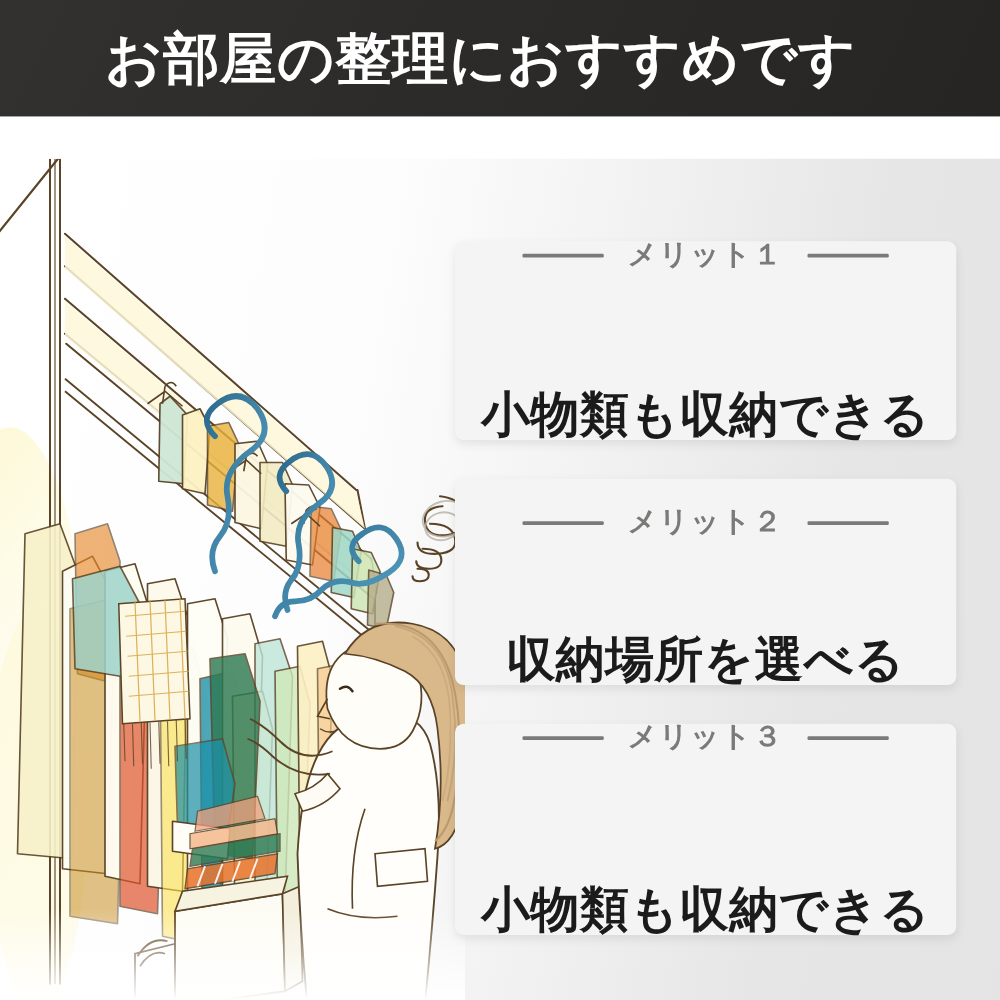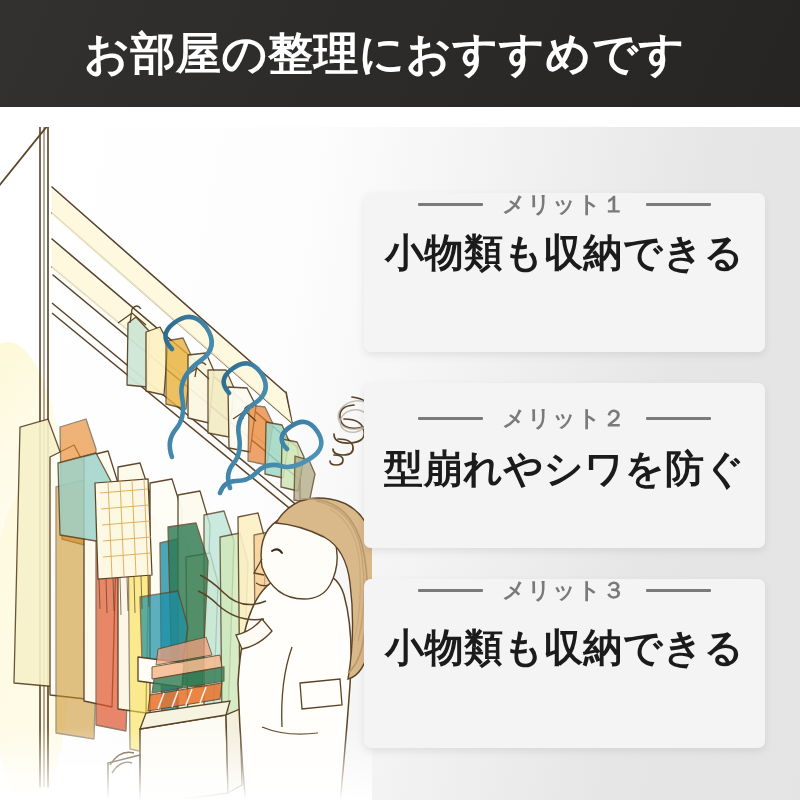--- a/index.html
+++ b/index.html
@@ -6,21 +6,21 @@
   html,body{margin:0;padding:0;}
   body{
     width:800px;height:800px;overflow:hidden;
     font-family:"Liberation Sans","DejaVu Sans",sans-serif;
     background:#ffffff;
   }
   #page{position:relative;width:800px;height:800px;overflow:hidden;background:#ffffff;}
 
   
   .header{
-    position:absolute;left:0;top:0;width:800px;height:107px;
+    position:absolute;left:0;top:0;width:800px;height:93px;
     background:#2d2c2b;
     background-image:linear-gradient(115deg,#323130 0%,#2c2b2a 45%,#262524 100%);
     display:flex;align-items:center;
   }
   .header-title{
     color:#ffffff;font-size:45px;font-weight:700;letter-spacing:0.5px;
     margin-left:84px;line-height:1;white-space:nowrap;
     font-family:"DejaVu Sans","Liberation Sans",sans-serif;
   }
 
@@ -34,21 +34,21 @@
   
   .illo{position:absolute;left:0;top:0;width:372px;height:673px;}
   .illo svg{display:block;width:372px;height:673px;}
 
   
   .cards{position:absolute;left:364px;top:66px;width:401px;}
   .card{
     position:relative;width:401px;background:#f4f4f4;border-radius:7px;
     box-shadow:0 3px 7px rgba(90,90,90,0.13);
     margin-bottom:31px;
-    display:flex;flex-direction:column;align-items:center;justify-content:flex-start;
+    display:flex;flex-direction:column;align-items:center;justify-content:space-between;
   }
   .card-1{height:159px;}
   .card-2{height:165px;}
   .card-3{height:169px;margin-bottom:0;}
 
   .merit-row{display:flex;align-items:center;justify-content:center;gap:19px;}
   .merit-rule{width:65px;height:3px;background:#7b7a78;border-radius:1px;}
   .merit-label{
     color:#7b7a78;font-size:23px;font-weight:700;letter-spacing:1.5px;
     white-space:nowrap;line-height:1;
@@ -282,21 +282,21 @@
         </div>
         <div class="card-text">小物類も収納できる</div>
       </div>
 
       <div class="card card-2">
         <div class="merit-row">
           <span class="merit-rule"></span>
           <span class="merit-label">メリット２</span>
           <span class="merit-rule"></span>
         </div>
-        <div class="card-text">型崩れやシワを防ぐ</div>
+        <div class="card-text">収納場所を選べる</div>
       </div>
 
       <div class="card card-3">
         <div class="merit-row">
           <span class="merit-rule"></span>
           <span class="merit-label">メリット３</span>
           <span class="merit-rule"></span>
         </div>
         <div class="card-text">小物類も収納できる</div>
       </div>

